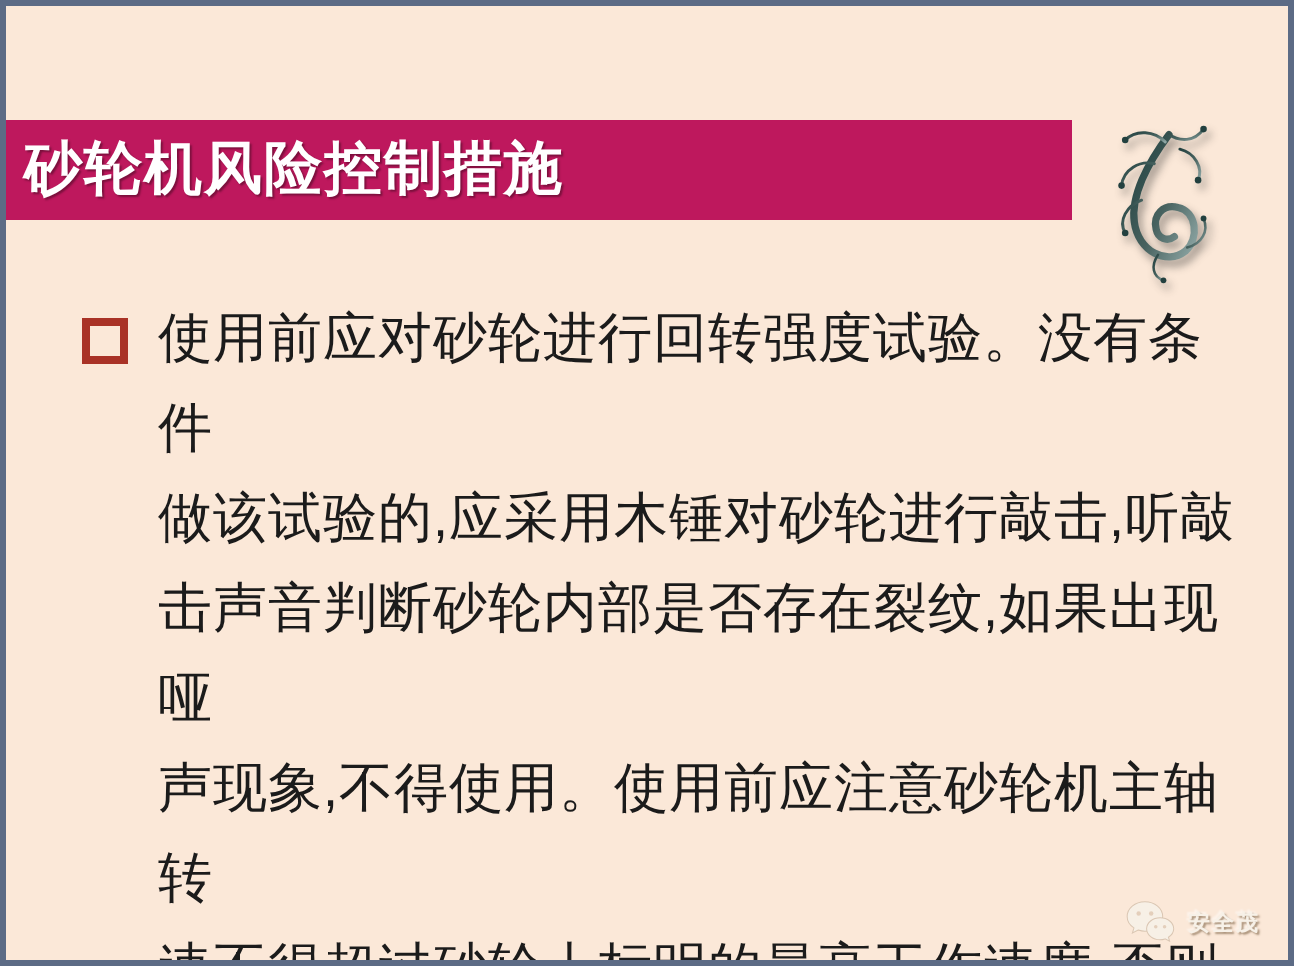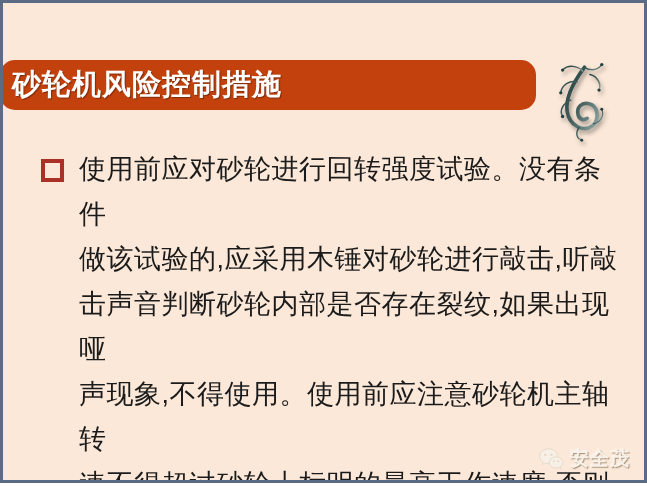--- a/index.html
+++ b/index.html
@@ -15,24 +15,23 @@
     background: #FBE8D8;
     border: 3px solid #5C6B85;
     overflow: hidden;
   }
   .title-bar {
     position: absolute;
     left: -3px;
     top: 57px;
     width: 536px;
     height: 50px;
-    background: #c2410c;
+    background: #be185d;
     display: flex;
     align-items: center;
-    border-radius: 15px;
   }
   .title-text {
     color: #FFFFFF;
     font-weight: bold;
     font-size: 29px;
     padding-left: 12px;
     letter-spacing: 1px;
     white-space: nowrap;
     text-shadow: 1px 1px 1px rgba(0,0,0,0.35);
   }
@@ -76,21 +75,21 @@
     align-items: center;
     gap: 6px;
   }
   .watermark-icon {
     width: 26px;
     height: 22px;
     opacity: 0.92;
   }
   .watermark-text {
     color: #F7F1E8;
-    font-size: 19px;
+    font-size: 11px;
     font-weight: bold;
     letter-spacing: 1px;
     text-shadow: 1px 1px 1px rgba(160,135,110,0.9), -1px -1px 1px rgba(255,255,255,0.5);
     font-family: Liberation Mono, monospace;
   }
 </style>
 </head>
 <body>
 
 <div class="slide">

